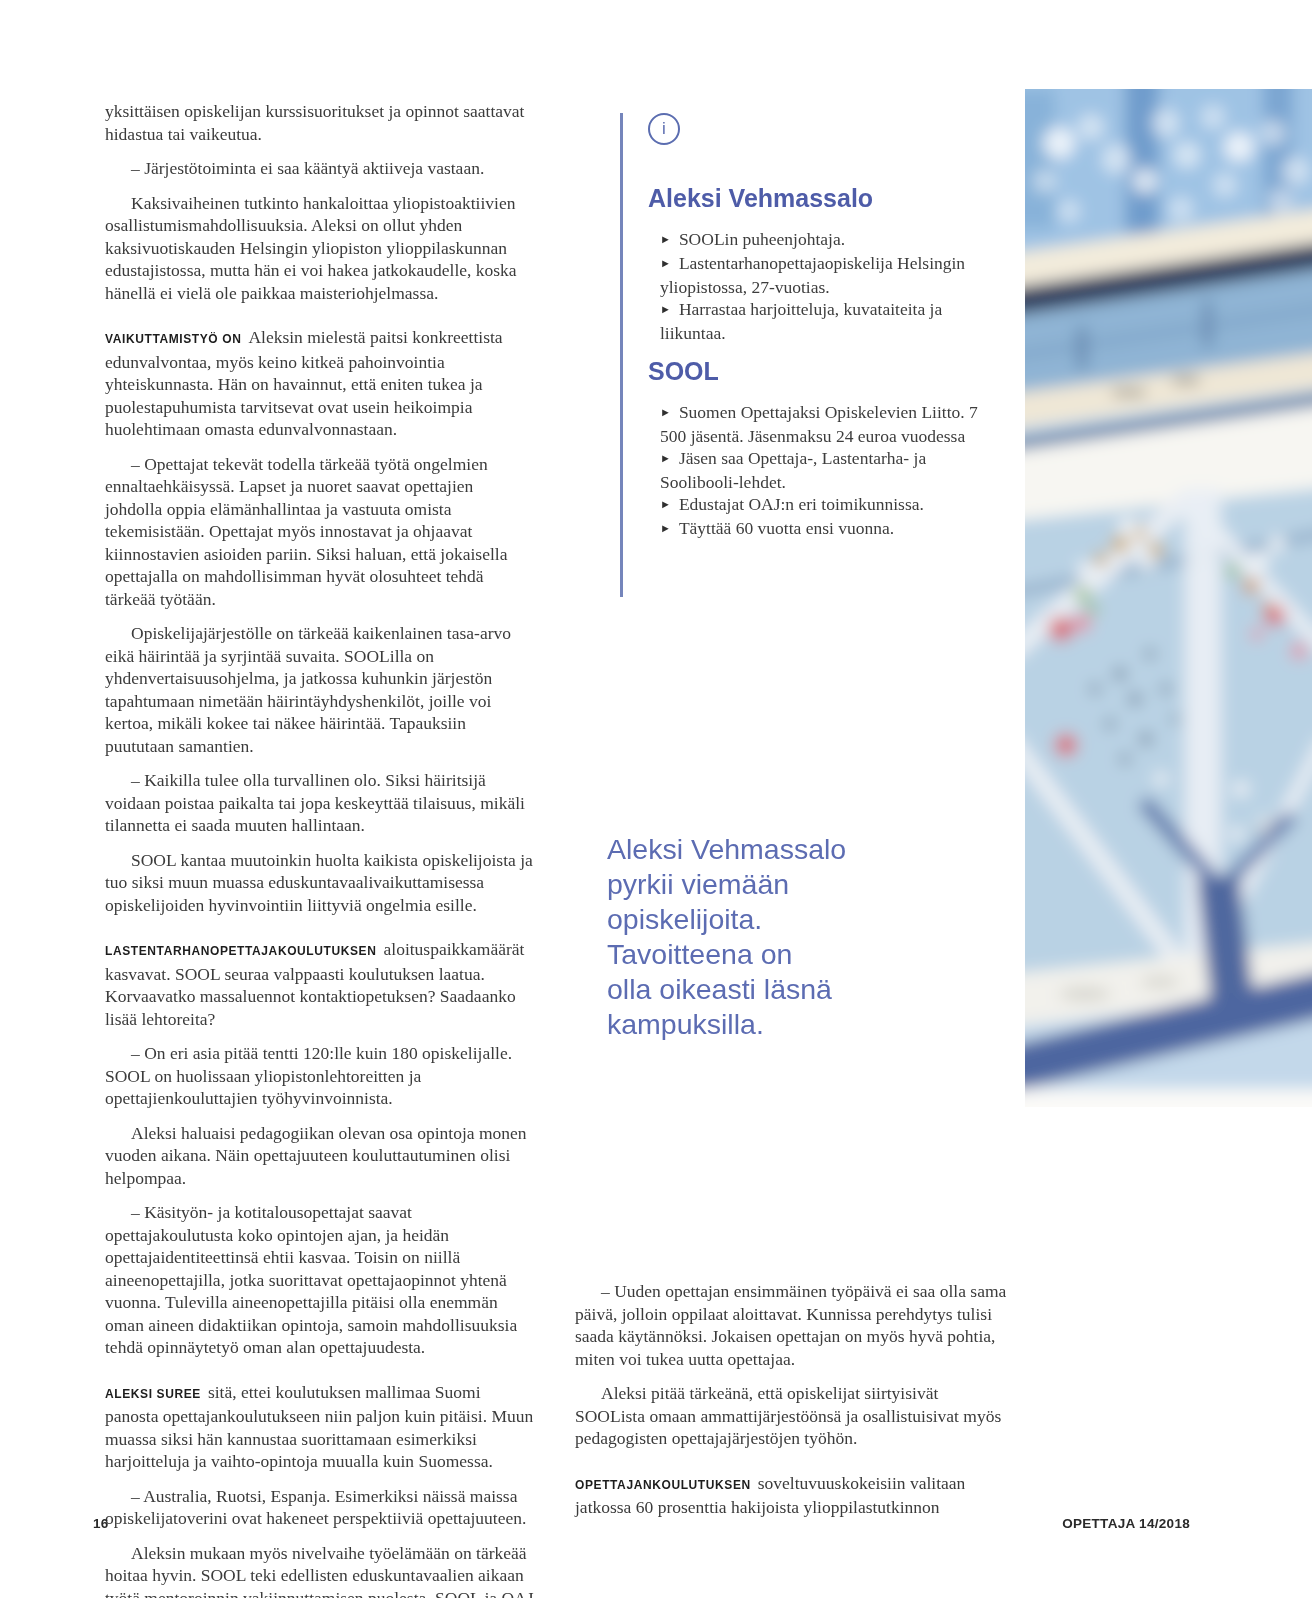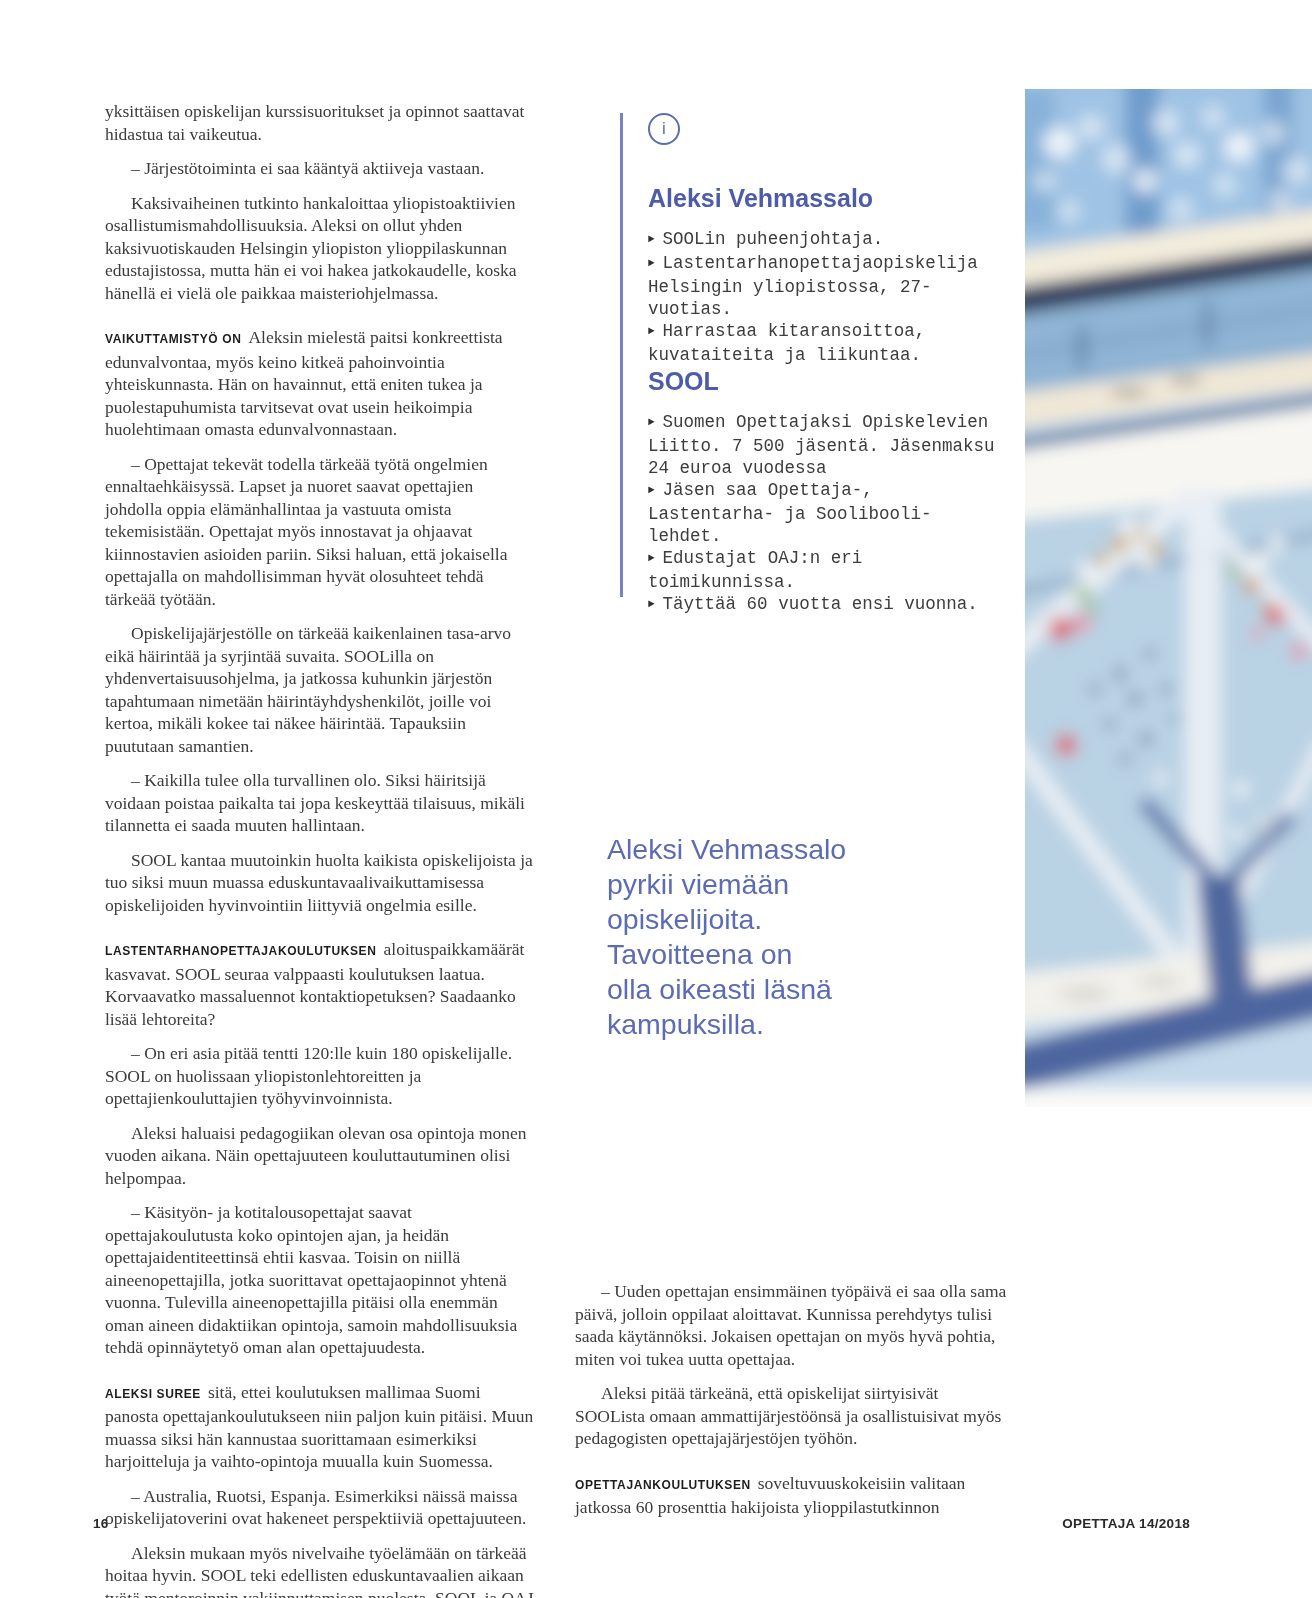--- a/index.html
+++ b/index.html
@@ -16,21 +16,21 @@
   
   .infobox{position:absolute;left:620px;top:113px;width:352px;height:484px;
            border-left:3px solid #7585bb;padding-left:25px;box-sizing:content-box;}
   .ib-icon{width:28px;height:28px;border:2px solid #5b6db0;border-radius:50%;
            display:flex;align-items:center;justify-content:center;
            font-family:"Liberation Sans", sans-serif;font-size:17px;color:#5b6db0;
            margin-bottom:38px;}
   .ib-title{font-family:"Liberation Sans", sans-serif;font-weight:700;font-size:25px;
             color:#4e5ca8;margin:0 0 15px 0;line-height:30px;}
   .mt{}
-  .ib-list{list-style:none;margin:0;padding:0;font-family:Liberation Mono, monospace;
+  .ib-list{list-style:none;margin:12px;padding:0;font-family:Liberation Serif, serif;
            font-size:17.5px;line-height:22px;color:#3d3d3d;}
   .arr{font-size:11px;color:#2f2f2f;margin-right:8px;position:relative;top:-2px;}
   
   .quote{position:absolute;left:607px;top:832px;width:420px;
          font-family:"Liberation Sans", sans-serif;font-size:28.5px;line-height:35px;
          color:#5c6cb2;}
   
   .photo{position:absolute;left:1025px;top:89px;width:287px;height:1018px;overflow:hidden;}
   
   .footer{position:absolute;left:93px;right:122px;top:1516px;display:flex;
@@ -61,21 +61,21 @@
   </div>
 
   <div class="infobox">
     <div class="ib-icon">
         <span>i</span>
       </div>
     <h2 class="ib-title">Aleksi Vehmassalo</h2>
     <ul class="ib-list">
       <li><span class="arr">►</span><span>SOOLin puheenjohtaja.</span></li>
       <li><span class="arr">►</span><span>Lastentarhanopettajaopiskelija Helsingin yliopistossa, 27-vuotias.</span></li>
-      <li><span class="arr">►</span><span>Harrastaa kitaransoittoa, kuvataiteita ja liikuntaa.</span></li>
+      <li><span class="arr">►</span><span>Harrastaa harjoitteluja, kuvataiteita ja liikuntaa.</span></li>
     </ul>
     <h2 class="ib-title mt">SOOL</h2>
     <ul class="ib-list">
       <li><span class="arr">►</span><span>Suomen Opettajaksi Opiskelevien Liitto. 7 500 jäsentä. Jäsenmaksu 24 euroa vuodessa</span></li>
       <li><span class="arr">►</span><span>Jäsen saa Opettaja-, Lastentarha- ja Soolibooli-lehdet.</span></li>
       <li><span class="arr">►</span><span>Edustajat OAJ:n eri toimikunnissa.</span></li>
       <li><span class="arr">►</span><span>Täyttää 60 vuotta ensi vuonna.</span></li>
     </ul>
   </div>
 

